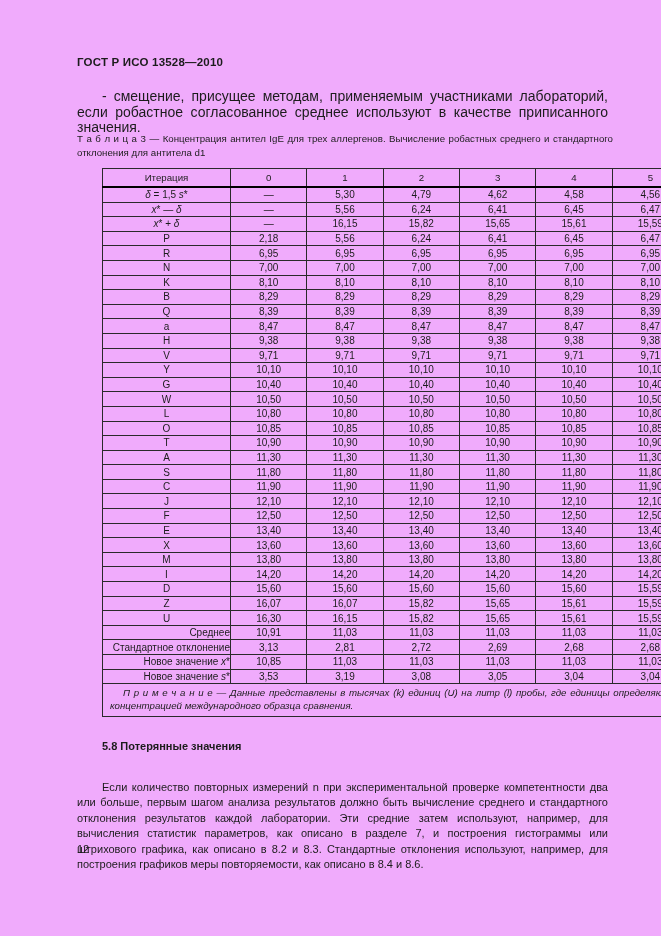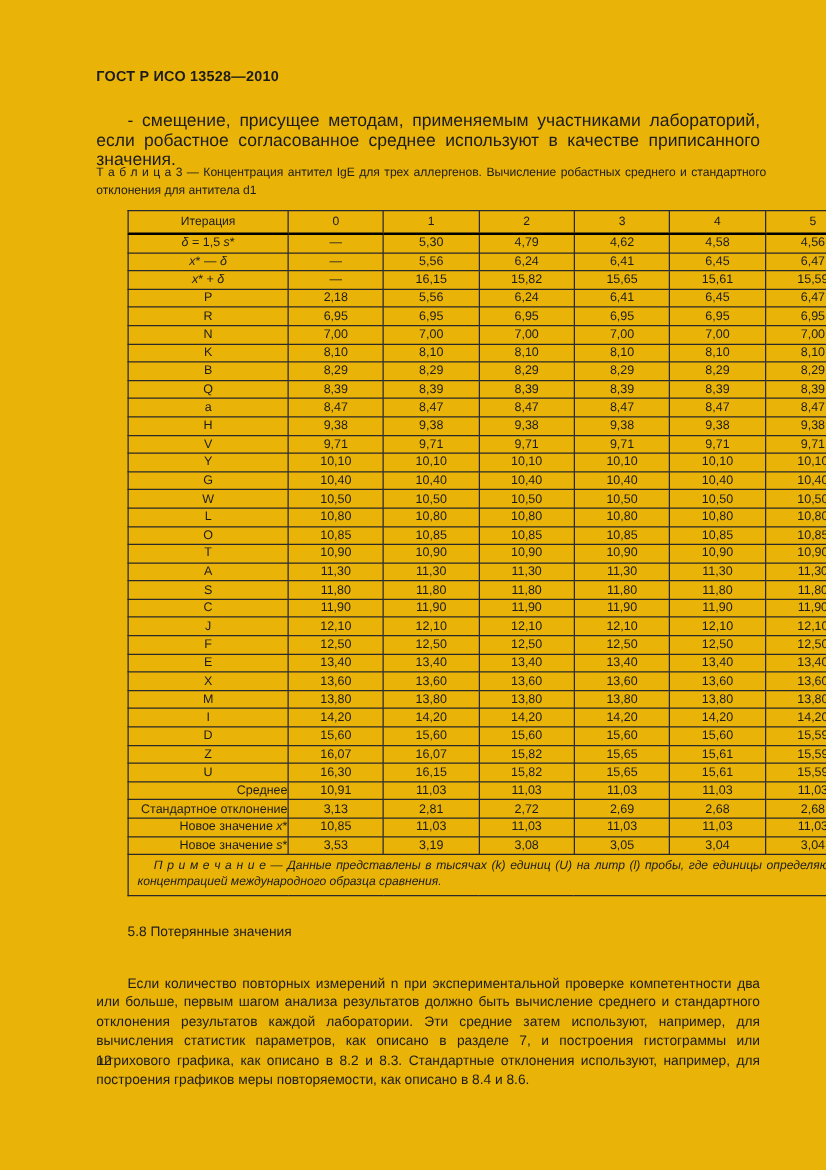--- a/index.html
+++ b/index.html
@@ -1,21 +1,21 @@
 <!DOCTYPE html>
 <html><head>
 <meta charset="utf-8">
 <style>
   html,body{margin:0;padding:0;}
   body{
     width:661px;height:936px;background:#ffffff;position:relative;
     font-family:"Liberation Sans", sans-serif;color:#1c1c1c;
     -webkit-font-smoothing:antialiased;
   }
-  .page{position:absolute;inset:0;background:#eab308;overflow:hidden;padding-left:40px;}
+  .page{position:absolute;inset:0;background:#f0abfc;overflow:hidden;padding-left:40px;}
 
   .std-header{
     position:absolute;left:77px;top:56px;
     font-size:11.5px;font-weight:bold;letter-spacing:.2px;
   }
 
   .intro{
     position:absolute;left:77px;top:89px;width:531px;
     font-size:14px;line-height:15.5px;text-align:justify;text-indent:25px;
   }
@@ -44,21 +44,21 @@
     text-align:right;padding-left:5px;
   }
   tr.noterow td{
     text-align:left;font-size:9.7px;line-height:12.6px;
     padding:3px 7px 4px 7px;white-space:normal;
   }
   .note-text{display:block;text-indent:13px;text-align:justify;font-style:italic;}
 
   .sec-heading{
     position:absolute;left:102px;top:740px;
-    font-size:11px;font-weight:normal;
+    font-size:11px;font-weight:bold;
   }
 
   .body-par{
     position:absolute;left:77px;top:761px;width:531px;
     font-size:11px;line-height:15.4px;text-align:justify;text-indent:25px;margin-top:19px;
   }
 
   .pagenum{
     position:absolute;left:77px;top:843px;font-size:11px;
   }

